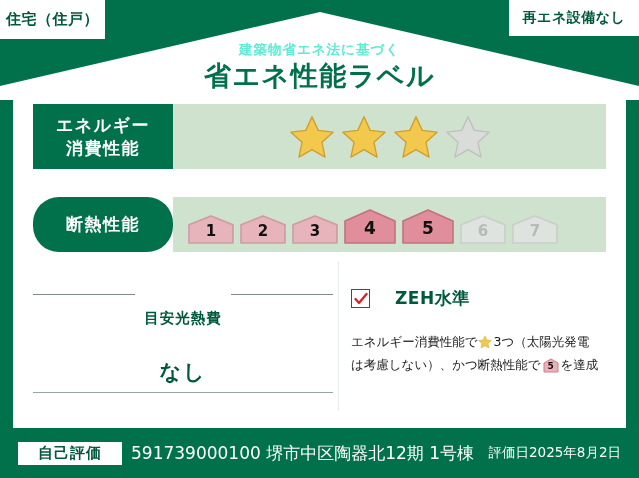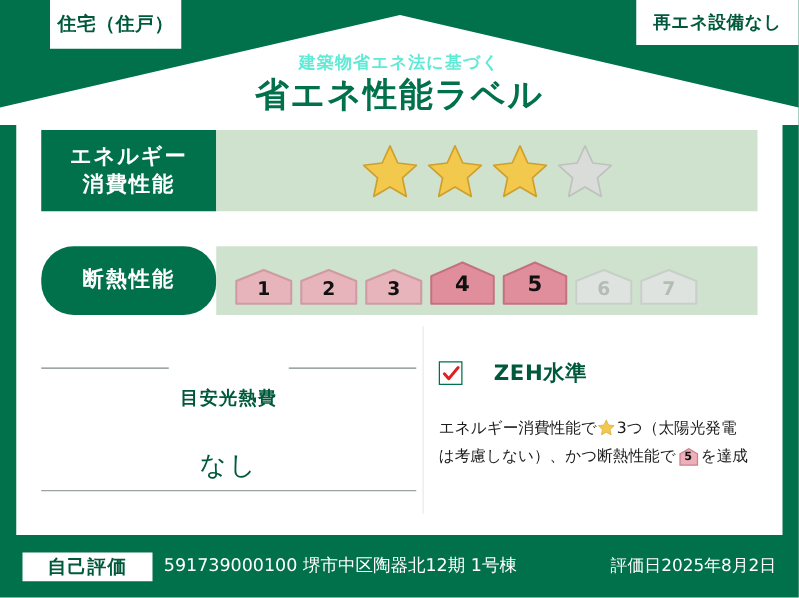--- a/index.html
+++ b/index.html
@@ -32,21 +32,21 @@
     position:absolute;
     top:0;
     background:#ffffff;
     color:#00593c;
     font-weight:bold;
     display:flex;align-items:center;justify-content:center;
     letter-spacing:.5px;
     box-sizing:border-box;
   }
   #tag-left{
-    left:0;width:105px;height:39px;font-size:15px;margin-left:40px;
+    left:0;width:105px;height:39px;font-size:15px;
   }
   #tag-right{
     right:0;width:130px;height:36px;font-size:14px;
   }
 
   
   .title-sub{
     position:absolute;left:0;right:0;top:41px;
     text-align:center;
     color:#5eead4;
@@ -138,21 +138,21 @@
     font-size:14.5px;font-weight:bold;
     color:#00593c;
     letter-spacing:1px;
     white-space:nowrap;
     margin-top:48px;
   }
   #cost-value{
     margin-top:30px;
     text-align:center;
     color:#00593c;
-    font-size:21px;font-weight:normal;
+    font-size:21px;font-weight:bold;
     letter-spacing:2px;
   }
   #cost-rule-bottom{
     position:absolute;left:20px;top:299px;width:300px;height:1px;
     background:#9aa49e;
   }
 
   
   #mid-divider{
     position:absolute;left:325px;top:168px;width:1px;height:150px;
@@ -210,21 +210,21 @@
   }
   #self-eval-badge{
     background:#ffffff;color:#00593c;
     font-weight:bold;font-size:15px;
     padding:2px 20px;
     letter-spacing:1px;
     flex:0 0 auto;
   }
   #footer-id{
     margin-left:9px;
-    font-size:14px;
+    font-size:17px;
     white-space:nowrap;
     letter-spacing:0px;
   }
   #footer-date{
     margin-left:auto;
     font-size:13.5px;
     white-space:nowrap;
   }
 </style>
 </head>

